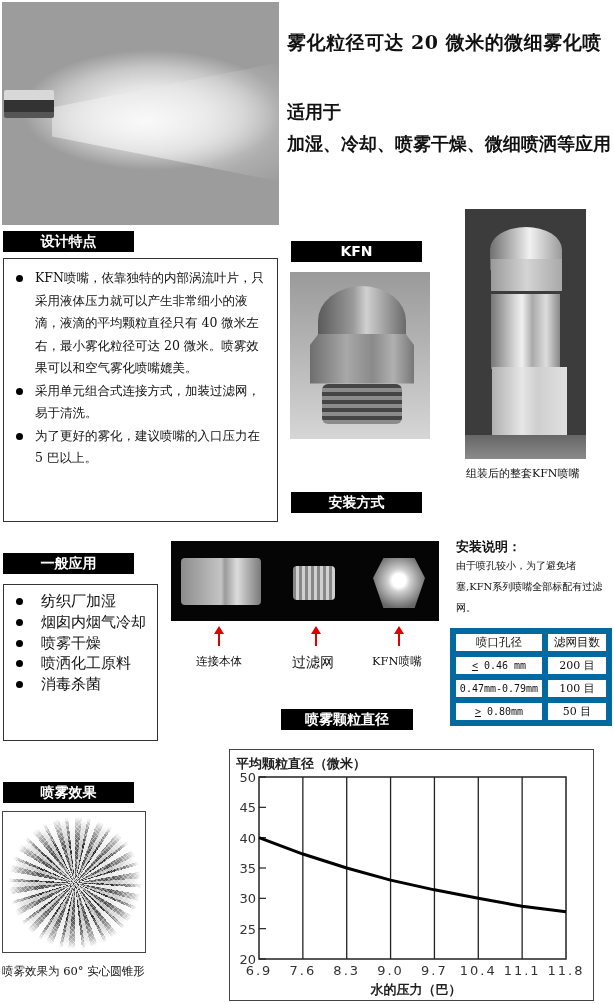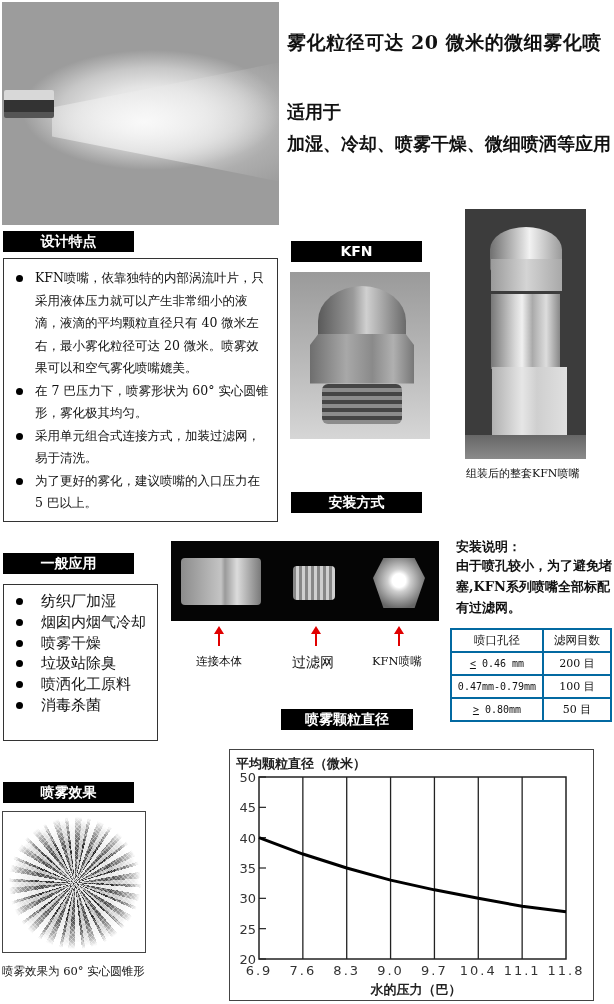--- a/index.html
+++ b/index.html
@@ -45,23 +45,23 @@
   .assembled .floor { position: absolute; left: 0; top: 226px; width: 121px; height: 24px; background: linear-gradient(#666, #8a8a8a); }
   .caption { font-size: 11px; white-space: nowrap; }
   .parts { left: 171px; top: 541px; width: 268px; height: 80px; background: #050505; }
   .parts .p1 { position: absolute; left: 10px; top: 17px; width: 80px; height: 47px; background: linear-gradient(90deg, #8c8c8c, #c4c4c4 50%, #9a9a9a 55%, #dcdcdc 70%, #7a7a7a); border-radius: 4px; }
   .parts .p2 { position: absolute; left: 122px; top: 25px; width: 42px; height: 34px; background: repeating-linear-gradient(90deg, #888 0 3px, #d0d0d0 3px 6px); border-radius: 4px; }
   .parts .p3 { position: absolute; left: 202px; top: 17px; width: 52px; height: 50px; background: radial-gradient(circle at 50% 45%, #fff 0 18%, #cfcfcf 30%, #666 75%); clip-path: polygon(20% 0, 80% 0, 100% 40%, 80% 100%, 20% 100%, 0 40%); }
   .arrow { width: 10px; height: 20px; }
   .arrow::before { content: ""; position: absolute; left: 0; top: 0; border-left: 5px solid transparent; border-right: 5px solid transparent; border-bottom: 8px solid #e00000; }
   .arrow::after { content: ""; position: absolute; left: 4px; top: 7px; width: 2px; height: 13px; background: #e00000; }
   .note-title { left: 456px; top: 538px; font-size: 13px; font-weight: bold; font-family: "DejaVu Sans", sans-serif; }
-  .note-body { left: 456px; top: 555px; width: 156px; font-size: 13px; line-height: 21px; font-weight: bold; }
+  .note-body { left: 456px; top: 555px; width: 156px; font-size: 10px; line-height: 21px; }
   table.mesh { position: absolute; left: 450px; top: 628px; width: 162px; border-collapse: collapse; font-size: 11px; }
-  table.mesh td { border: 2px solid #0369a1; height: 23px; text-align: center; padding: 0 2px; white-space: nowrap; }
+  table.mesh td { border: 6px solid #0369a1; height: 23px; text-align: center; padding: 0 2px; white-space: nowrap; }
   table.mesh td:first-child { width: 92px; font-family: "DejaVu Sans Mono", monospace; font-size: 10px; }
   table.mesh tr:first-child td { font-family: "DejaVu Serif", serif; font-size: 11.5px; }
   .u { text-decoration: underline; }
   .chart-frame { left: 229px; top: 749px; width: 365px; height: 252px; border: 1px solid #444; }
   .spray-img { left: 2px; top: 811px; width: 144px; height: 142px; border: 1px solid #444; overflow: hidden;
           background: #fff; }
   .spray-img .dots { position: absolute; left: 5px; top: 5px; width: 134px; height: 132px; border-radius: 50%;
           background:
             radial-gradient(circle, rgba(0,0,0,.0) 0 40%, rgba(255,255,255,.5) 60%, rgba(255,255,255,1) 72%),
             repeating-conic-gradient(#555 0 6deg, #bbb 6deg 11deg, #333 11deg 14deg, #ddd 14deg 20deg),
@@ -79,21 +79,20 @@
   <div class="nozzle"></div>
 </div>
 
 <div class="abs h1">雾化粒径可达 20 微米的微细雾化喷</div>
 <div class="abs h2">适用于</div>
 <div class="abs h3">加湿、冷却、喷雾干燥、微细喷洒等应用</div>
 
 <div class="abs tag" style="left:3px;top:231px;width:131px;">设计特点</div>
 <ul class="abs box feat">
   <li>KFN喷嘴，依靠独特的内部涡流叶片，只采用液体压力就可以产生非常细小的液滴，液滴的平均颗粒直径只有 40 微米左右，最小雾化粒径可达 20 微米。喷雾效果可以和空气雾化喷嘴媲美。</li>
-  <li>在 7 巴压力下，喷雾形状为 60° 实心圆锥形，雾化极其均匀。</li>
   <li>采用单元组合式连接方式，加装过滤网，易于清洗。</li>
   <li>为了更好的雾化，建议喷嘴的入口压力在 5 巴以上。</li>
 </ul>
 
 <div class="abs tag" style="left:291px;top:241px;width:131px;">KFN</div>
 <div class="abs photo kfn-photo">
   <div class="dome"></div>
   <div class="hex"></div>
   <div class="thread"></div>
 </div>
@@ -141,21 +140,20 @@
     <td>50 目</td>
   </tr>
 </tbody>
   </table>
 
 <div class="abs tag" style="left:3px;top:553px;width:131px;">一般应用</div>
 <ul class="abs box apps">
   <li>纺织厂加湿</li>
   <li>烟囱内烟气冷却</li>
   <li>喷雾干燥</li>
-  <li>垃圾站除臭</li>
   <li>喷洒化工原料</li>
   <li>消毒杀菌</li>
 </ul>
 
 <div class="abs tag" style="left:281px;top:709px;width:132px;">喷雾颗粒直径</div>
 
 <div class="abs tag" style="left:3px;top:782px;width:131px;">喷雾效果</div>
 <div class="abs spray-img">
   <div class="dots"></div>
   <div class="grain"></div>

